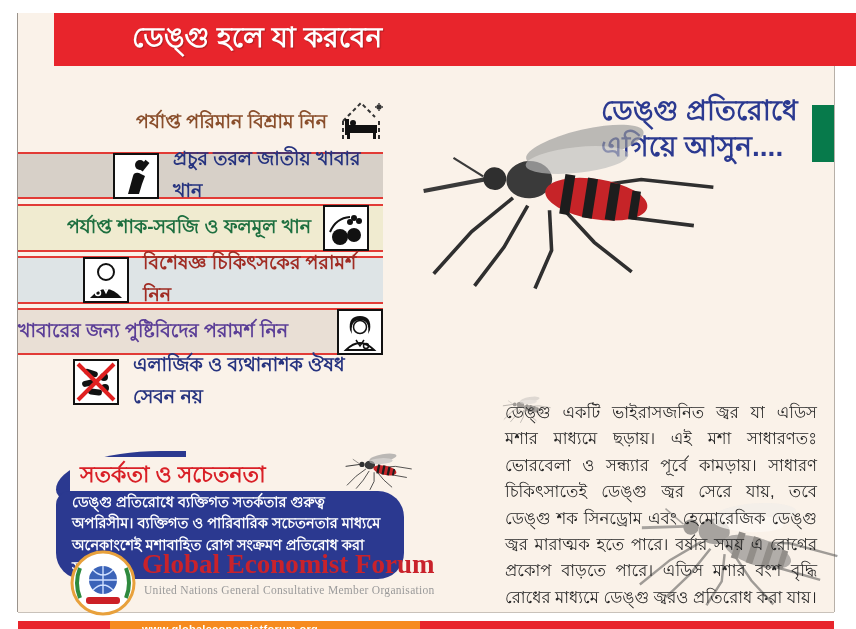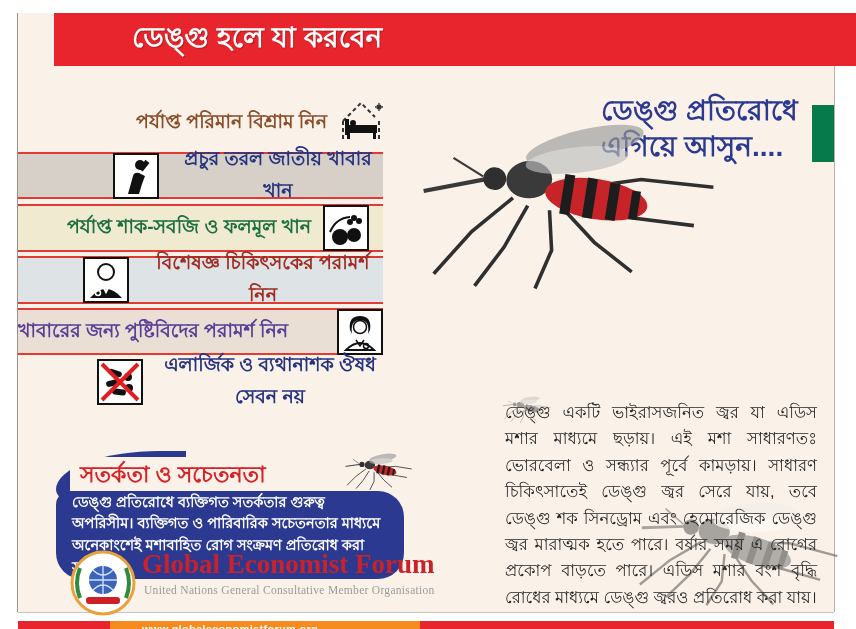--- a/index.html
+++ b/index.html
@@ -13,36 +13,36 @@
   }
   
   .banner{
     position:absolute;left:0;top:0;width:816px;height:53px;background:#e8252c;
     display:flex;align-items:center;margin-left:36px;
   }
   .banner-title{color:#ffffff;font-weight:bold;font-size:28px;padding-left:78px;text-shadow:1px 1px 1px rgba(0,0,0,.25);}
   
   .row{position:absolute;left:0;width:365px;display:flex;align-items:center;box-sizing:border-box;}
   .row.sep{border-top:2px solid #e23b36;border-bottom:2px solid #e23b36;}
-  .row-label{font-weight:bold;font-size:19px;flex:1;text-align:center;}
+  .row-label{font-weight:bold;font-size:19px;flex:1;}
   .iconbox{
     width:46px;height:46px;background:#ffffff;border:2px solid #111;box-sizing:border-box;
     flex:0 0 auto;display:flex;align-items:center;justify-content:center;
   }
   .row1{top:82px;height:55px;justify-content:flex-end;padding-right:32px;gap:8px;margin-left:36px;}
   .row1 .row-label{flex:0 1 auto;color:#8a4f2c;text-align:right;}
   .row2{top:139px;height:47px;background:#d7d0c8;padding-left:95px;gap:14px;}
   .row2 .row-label{color:#26337f;}
   .row3{top:191px;height:48px;background:#f0ebd0;justify-content:flex-end;padding-right:14px;gap:12px;}
   .row3 .row-label{flex:0 1 auto;color:#1d6f3f;text-align:right;}
   .row4{top:243px;height:48px;background:#dee4e6;padding-left:65px;gap:14px;}
   .row4 .row-label{color:#a02c24;}
   .row5{top:295px;height:47px;background:#e9dfd5;justify-content:space-between;padding-right:0px;gap:10px;}
   .row5 .row-label{flex:0 1 auto;color:#5b3e97;text-align:right;}
-  .row6{top:345px;height:48px;padding-left:79px;gap:14px;}
+  .row6{top:345px;height:48px;padding-left:55px;gap:14px;}
   .row6 .row-label{color:#26337f;}
   
   .headline{position:absolute;left:583px;top:80px;width:215px;color:#2b3990;font-weight:bold;font-size:28px;line-height:1.28;}
   .green-block{position:absolute;left:794px;top:92px;width:22px;height:57px;background:#077a4b;}
   
   .mosq-big{position:absolute;left:392px;top:70px;width:320px;height:215px;transform:rotate(-3deg);}
   
   .advice{position:absolute;left:572px;top:228px;width:256px;height:126px;}
   .advice svg{position:absolute;left:0;top:0;width:100%;height:100%;}
   .advice-text{position:absolute;left:0;top:18px;width:100%;text-align:center;color:#fff;font-weight:bold;font-size:16px;line-height:1.5;}

